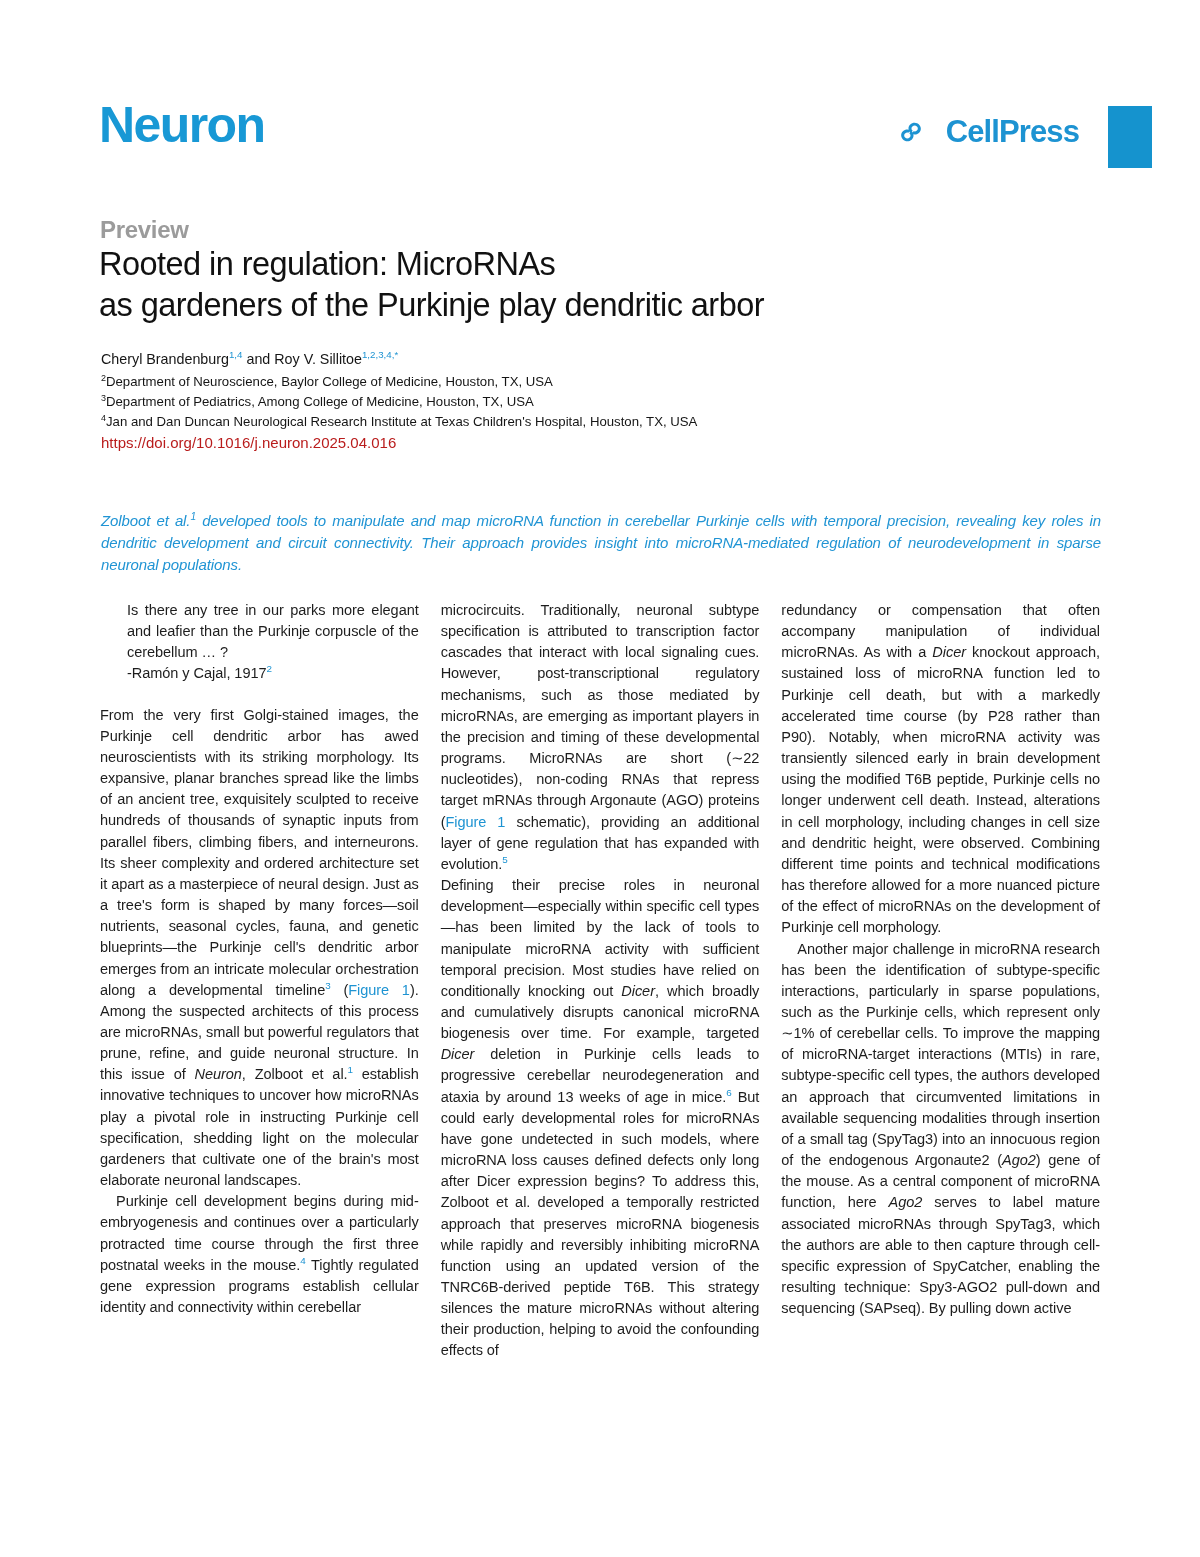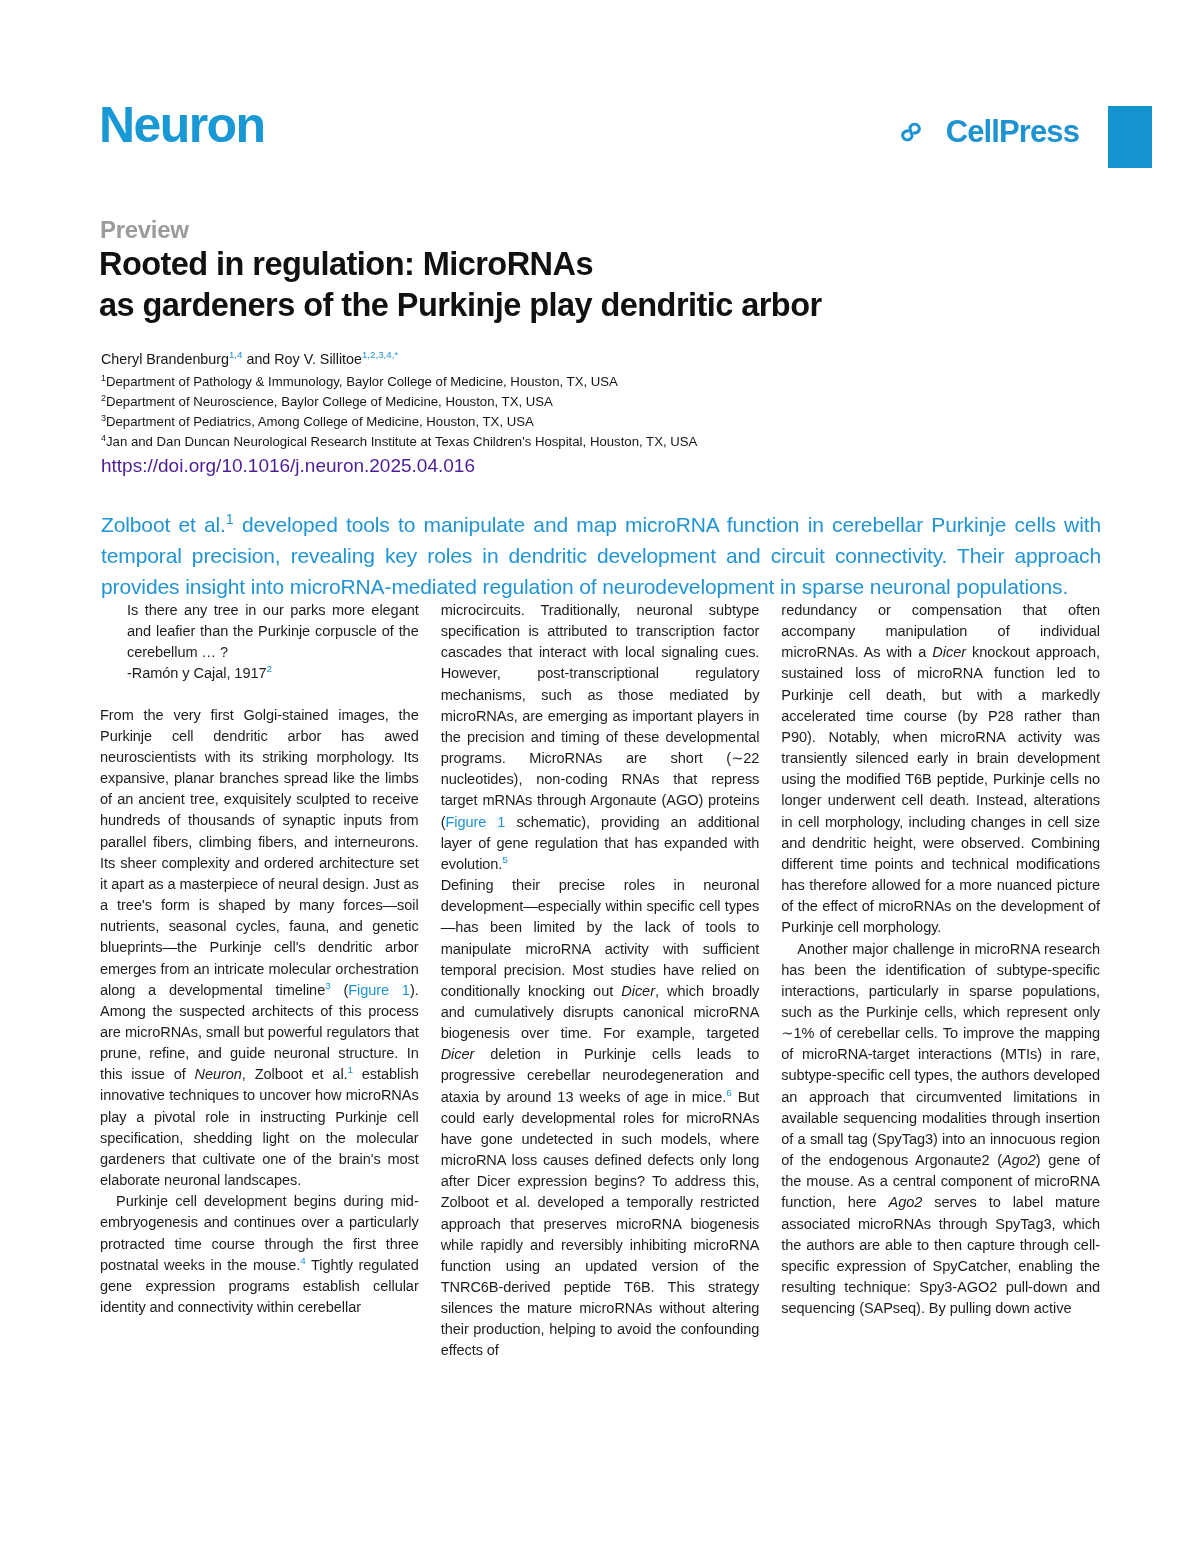--- a/index.html
+++ b/index.html
@@ -79,21 +79,21 @@
     font-weight: bold;
     color: #9b9b9b;
     letter-spacing: -0.3px;
   }
   .article-title {
     position: absolute;
     left: 99px;
     top: 224px;
     width: 1000px;
     font-size: 32.5px;
-    font-weight: bold;
+    font-weight: normal;
     line-height: 1.27;
     letter-spacing: -0.55px;
     color: #111111;
   }
   .authors-block {
     position: absolute;
     left: 101px;
     top: 329px;
     width: 1000px;
     font-size: 13.2px;
@@ -107,34 +107,35 @@
   .affil {
     font-size: 13.2px;
   }
   sup {
     font-size: 0.68em;
     vertical-align: super;
     line-height: 0;
   }
   .sup-blue { color: #1d93d2; }
   .link { color: #1d93d2; text-decoration: none; }
-  .doi-line { color: #4c1d95; font-size: 19px; }
+  .doi-line { color: #b91c1c; font-size: 15px; }
 
   
   .teaser {
     position: absolute;
     left: 101px;
     top: 490px;
     width: 1000px;
-    font-size: 21px;
+    font-size: 15px;
     line-height: 1.47;
     color: #2094d4;
     text-align: justify;
     font-weight: 400;
     letter-spacing: -0.12px;
+    font-style: italic;
   }
   .teaser sup { color: #2094d4; }
 
   
   .columns {
     position: absolute;
     left: 100px;
     top: 580px;
     width: 1000px;
     display: flex;
@@ -196,21 +197,20 @@
 
   <div class="article-title">
     <span>Rooted in regulation: MicroRNAs</span><br>
     <span>as gardeners of the Purkinje play dendritic arbor</span>
   </div>
 
   <div class="authors-block">
     <div class="authors-line">
       <span>Cheryl Brandenburg</span><sup class="sup-blue">1,4</sup><span> and </span><span>Roy V. Sillitoe</span><sup class="sup-blue">1,2,3,4,*</sup>
     </div>
-    <div class="affil"><sup>1</sup><span>Department of Pathology &amp; Immunology, Baylor College of Medicine, Houston, TX, USA</span></div>
     <div class="affil"><sup>2</sup><span>Department of Neuroscience, Baylor College of Medicine, Houston, TX, USA</span></div>
     <div class="affil"><sup>3</sup><span>Department of Pediatrics, Among College of Medicine, Houston, TX, USA</span></div>
     <div class="affil"><sup>4</sup><span>Jan and Dan Duncan Neurological Research Institute at Texas Children's Hospital, Houston, TX, USA</span></div>
     <div class="doi-line">https://doi.org/10.1016/j.neuron.2025.04.016</div>
   </div>
 
   <div class="teaser">
     <span>Zolboot et al.</span><sup>1</sup><span> developed tools to manipulate and map microRNA function in cerebellar Purkinje cells with temporal precision, revealing key roles in dendritic development and circuit connectivity. Their approach provides insight into microRNA-mediated regulation of neurodevelopment in sparse neuronal populations.</span>
   </div>
 

